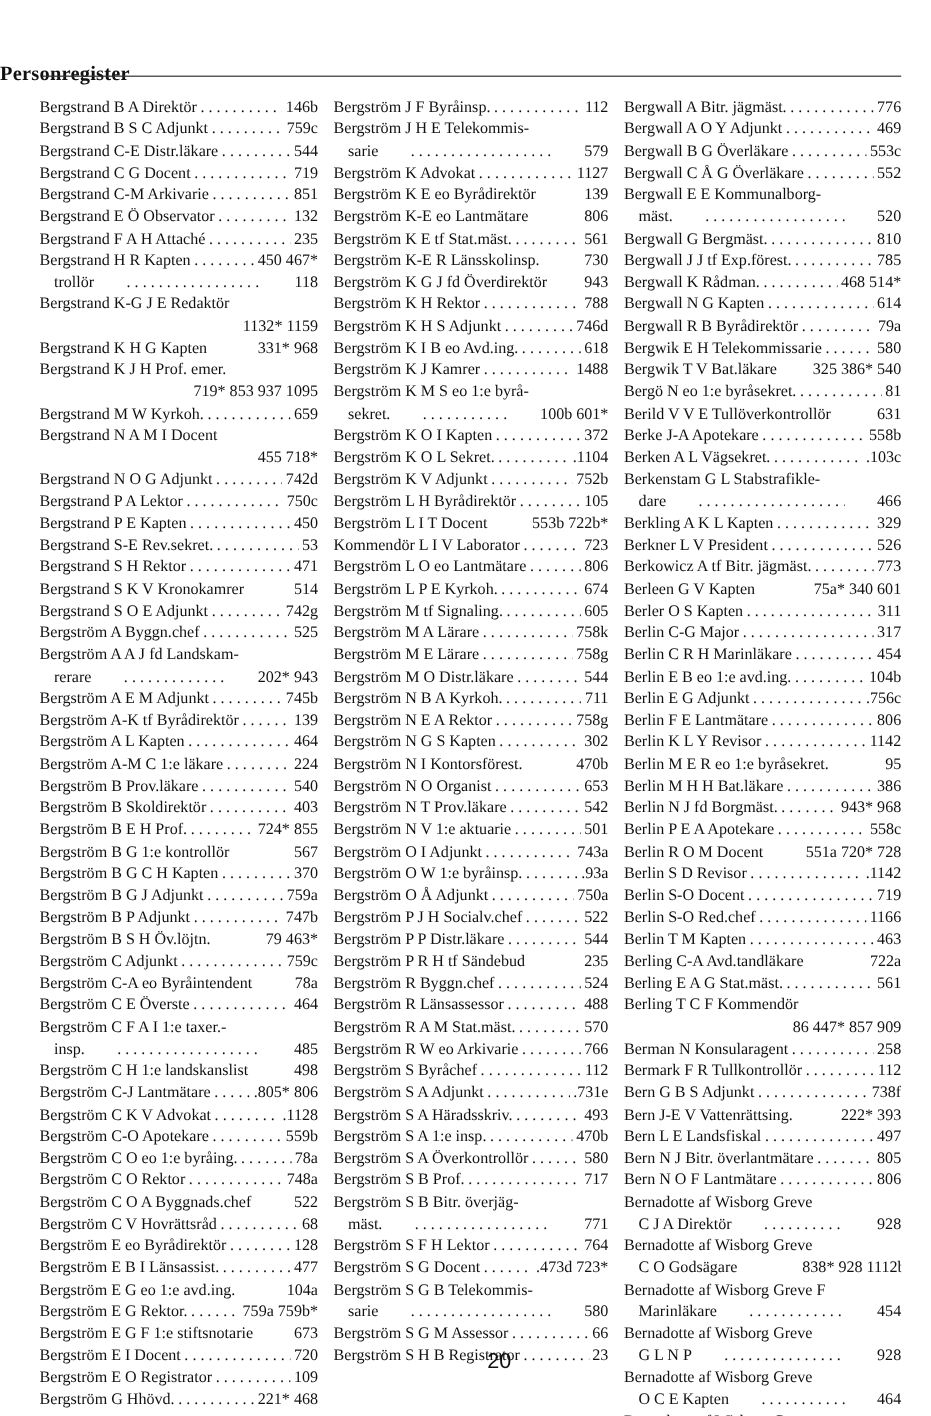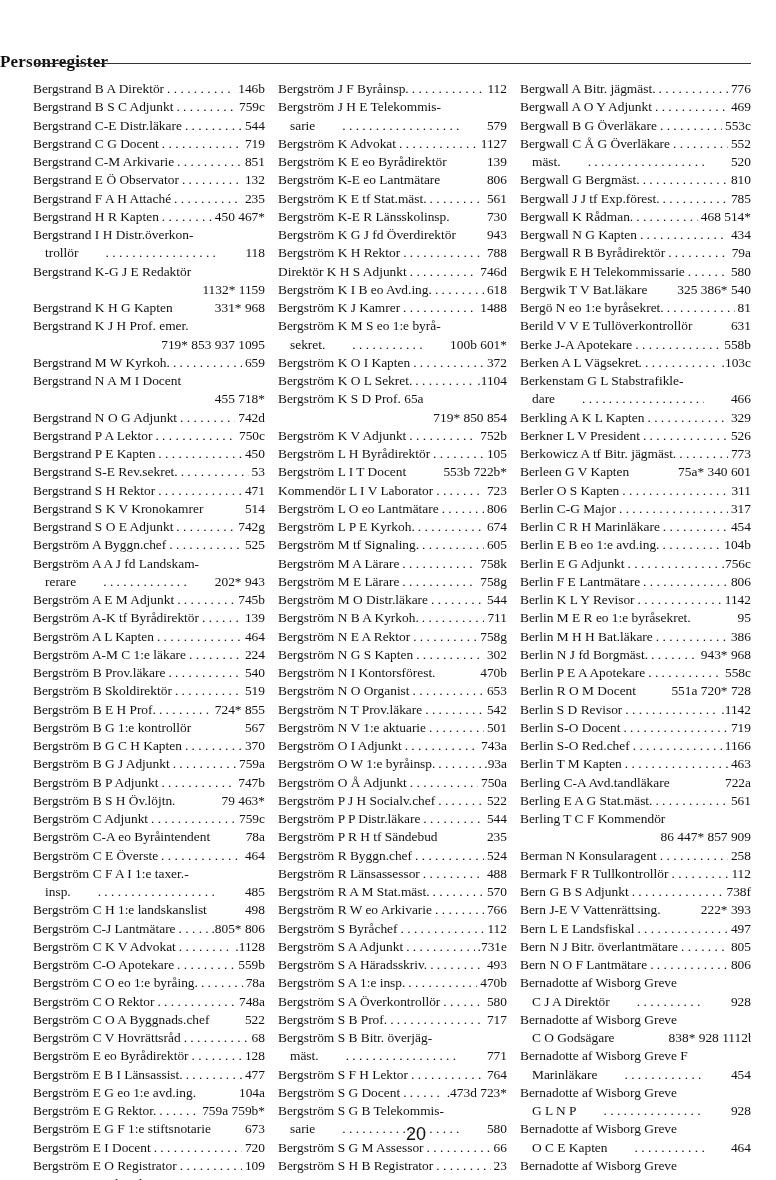--- a/index.html
+++ b/index.html
@@ -81,23 +81,20 @@
       </div>
     </div>
     <div class="entry">
       <div class="line">
         <span class="name">Bergstrand H R Kapten</span>
         <span class="dots"></span>
         <span class="ref">450 467*</span>
       </div>
     </div>
     <div class="entry">
-      <div class="line">
-        <span class="name">Bergstrand I H Distr.överkon-</span>
-      </div>
       <div class="line cont">
         <span class="name">trollör</span>
         <span class="dots"></span>
         <span class="ref">118</span>
       </div>
     </div>
     <div class="entry">
       <div class="line">
         <span class="name">Bergstrand K-G J E Redaktör</span>
       </div>
@@ -233,21 +230,21 @@
       <div class="line">
         <span class="name">Bergström B Prov.läkare</span>
         <span class="dots"></span>
         <span class="ref">540</span>
       </div>
     </div>
     <div class="entry">
       <div class="line">
         <span class="name">Bergström B Skoldirektör</span>
         <span class="dots"></span>
-        <span class="ref">519</span>
+        <span class="ref">403</span>
       </div>
     </div>
     <div class="entry">
       <div class="line">
         <span class="name">Bergström B E H Prof.</span>
         <span class="dots"></span>
         <span class="ref">724* 855</span>
       </div>
     </div>
     <div class="entry">
@@ -491,21 +488,21 @@
     </div>
     <div class="entry">
       <div class="line">
         <span class="name">Bergström K H Rektor</span>
         <span class="dots"></span>
         <span class="ref">788</span>
       </div>
     </div>
     <div class="entry">
       <div class="line">
-        <span class="name">Direktör K H S Adjunkt</span>
+        <span class="name">Bergström K H S Adjunkt</span>
         <span class="dots"></span>
         <span class="ref">746d</span>
       </div>
     </div>
     <div class="entry">
       <div class="line">
         <span class="name">Bergström K I B eo Avd.ing.</span>
         <span class="dots"></span>
         <span class="ref">618</span>
       </div>
@@ -532,28 +529,20 @@
         <span class="name">Bergström K O I Kapten</span>
         <span class="dots"></span>
         <span class="ref">372</span>
       </div>
     </div>
     <div class="entry">
       <div class="line">
         <span class="name">Bergström K O L Sekret.</span>
         <span class="dots"></span>
         <span class="ref">.1104</span>
-      </div>
-    </div>
-    <div class="entry">
-      <div class="line">
-        <span class="name">Bergström K S D Prof. 65a</span>
-      </div>
-      <div class="line refonly">
-        <span class="ref">719* 850 854</span>
       </div>
     </div>
     <div class="entry">
       <div class="line">
         <span class="name">Bergström K V Adjunkt</span>
         <span class="dots"></span>
         <span class="ref">752b</span>
       </div>
     </div>
     <div class="entry">
@@ -852,20 +841,23 @@
       </div>
     </div>
     <div class="entry">
       <div class="line">
         <span class="name">Bergwall C Å G Överläkare</span>
         <span class="dots"></span>
         <span class="ref">552</span>
       </div>
     </div>
     <div class="entry">
+      <div class="line">
+        <span class="name">Bergwall E E Kommunalborg-</span>
+      </div>
       <div class="line cont">
         <span class="name">mäst.</span>
         <span class="dots"></span>
         <span class="ref">520</span>
       </div>
     </div>
     <div class="entry">
       <div class="line">
         <span class="name">Bergwall G Bergmäst.</span>
         <span class="dots"></span>
@@ -883,21 +875,21 @@
       <div class="line">
         <span class="name">Bergwall K Rådman.</span>
         <span class="dots"></span>
         <span class="ref">468 514*</span>
       </div>
     </div>
     <div class="entry">
       <div class="line">
         <span class="name">Bergwall N G Kapten</span>
         <span class="dots"></span>
-        <span class="ref">434</span>
+        <span class="ref">614</span>
       </div>
     </div>
     <div class="entry">
       <div class="line">
         <span class="name">Bergwall R B Byrådirektör</span>
         <span class="dots"></span>
         <span class="ref">79a</span>
       </div>
     </div>
     <div class="entry">

